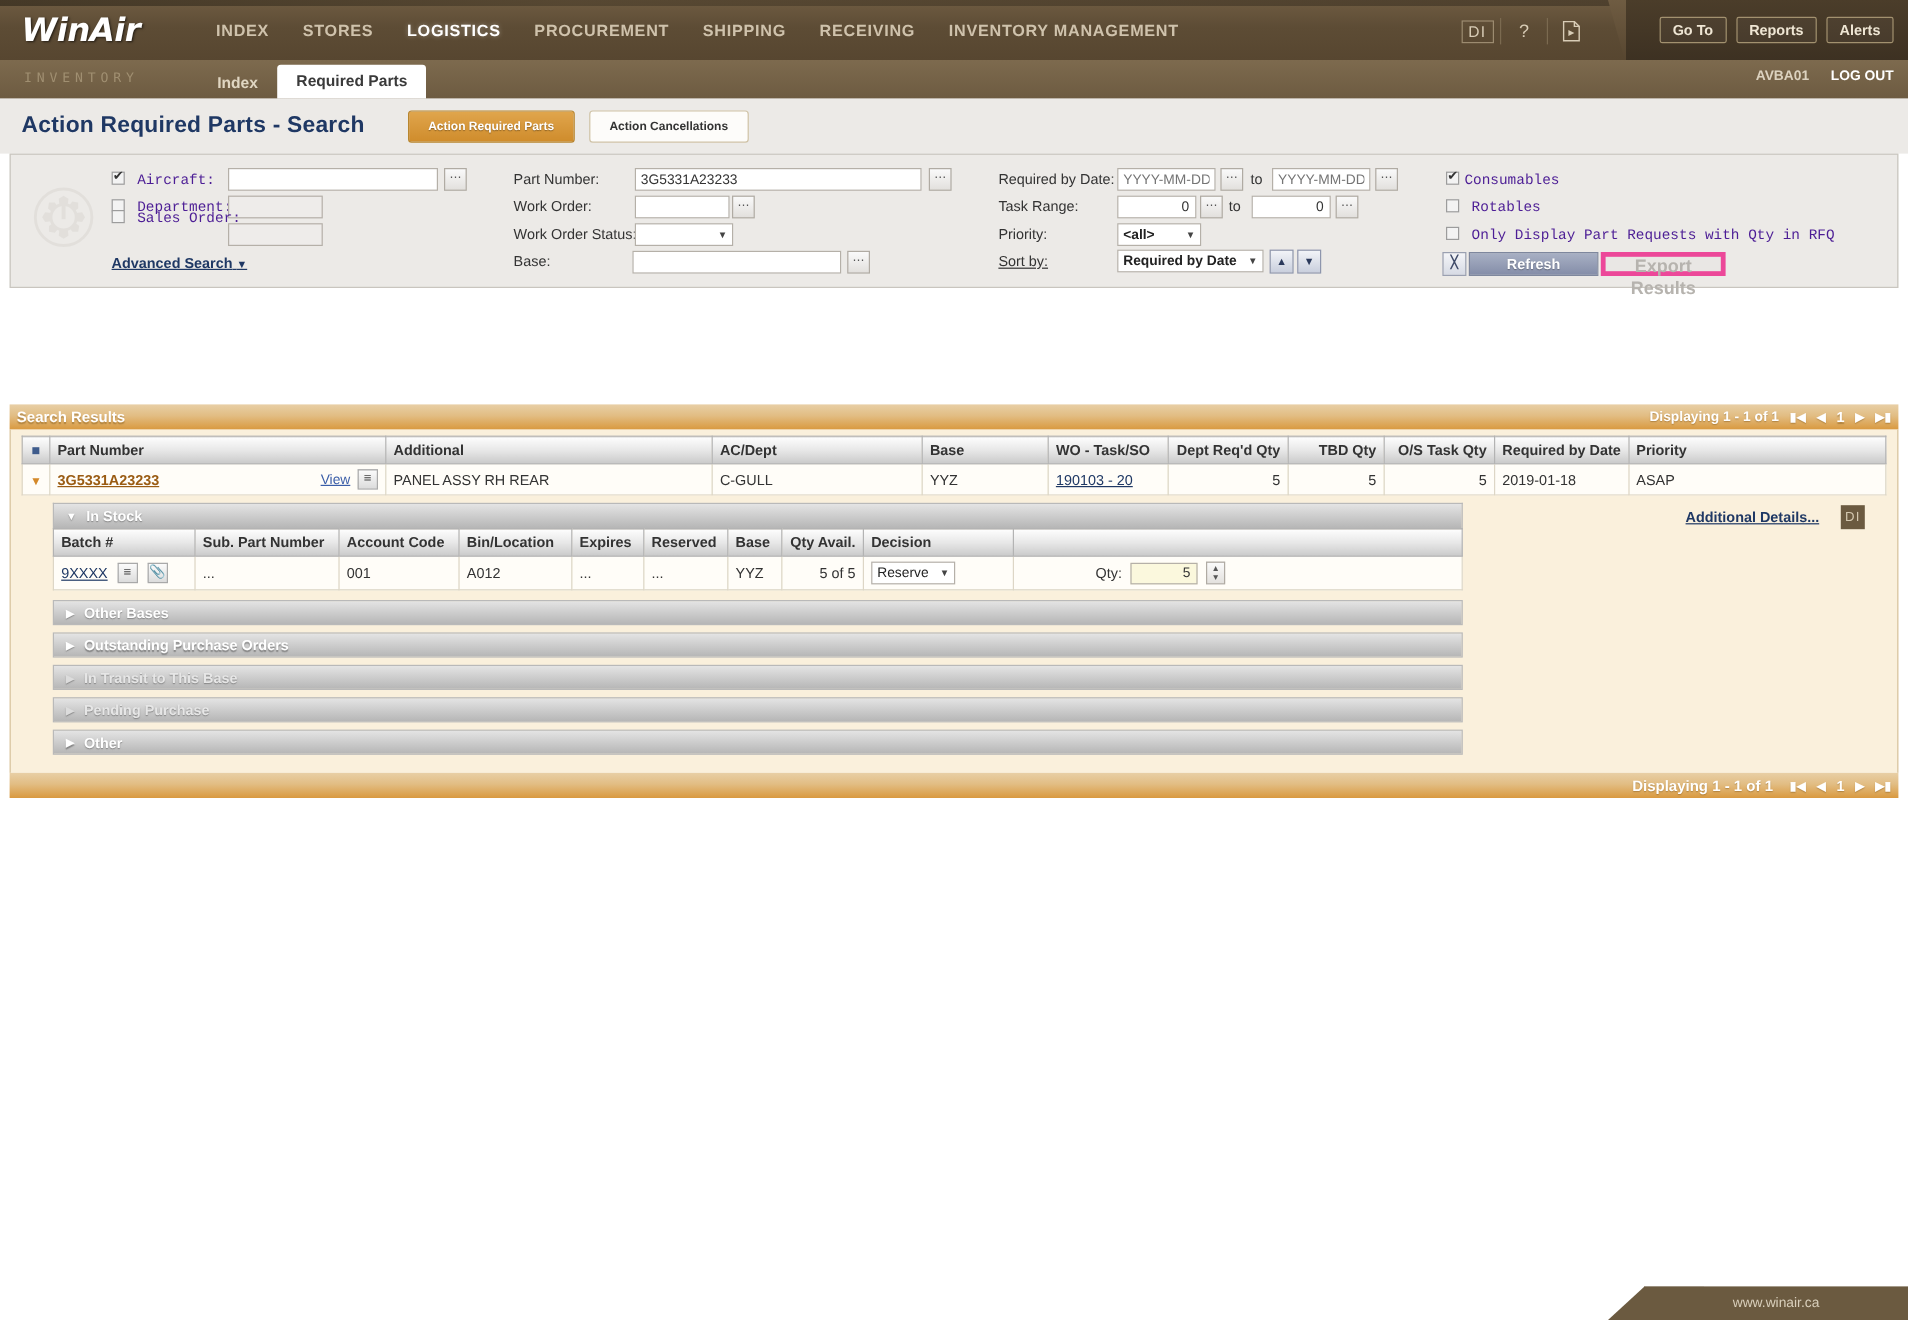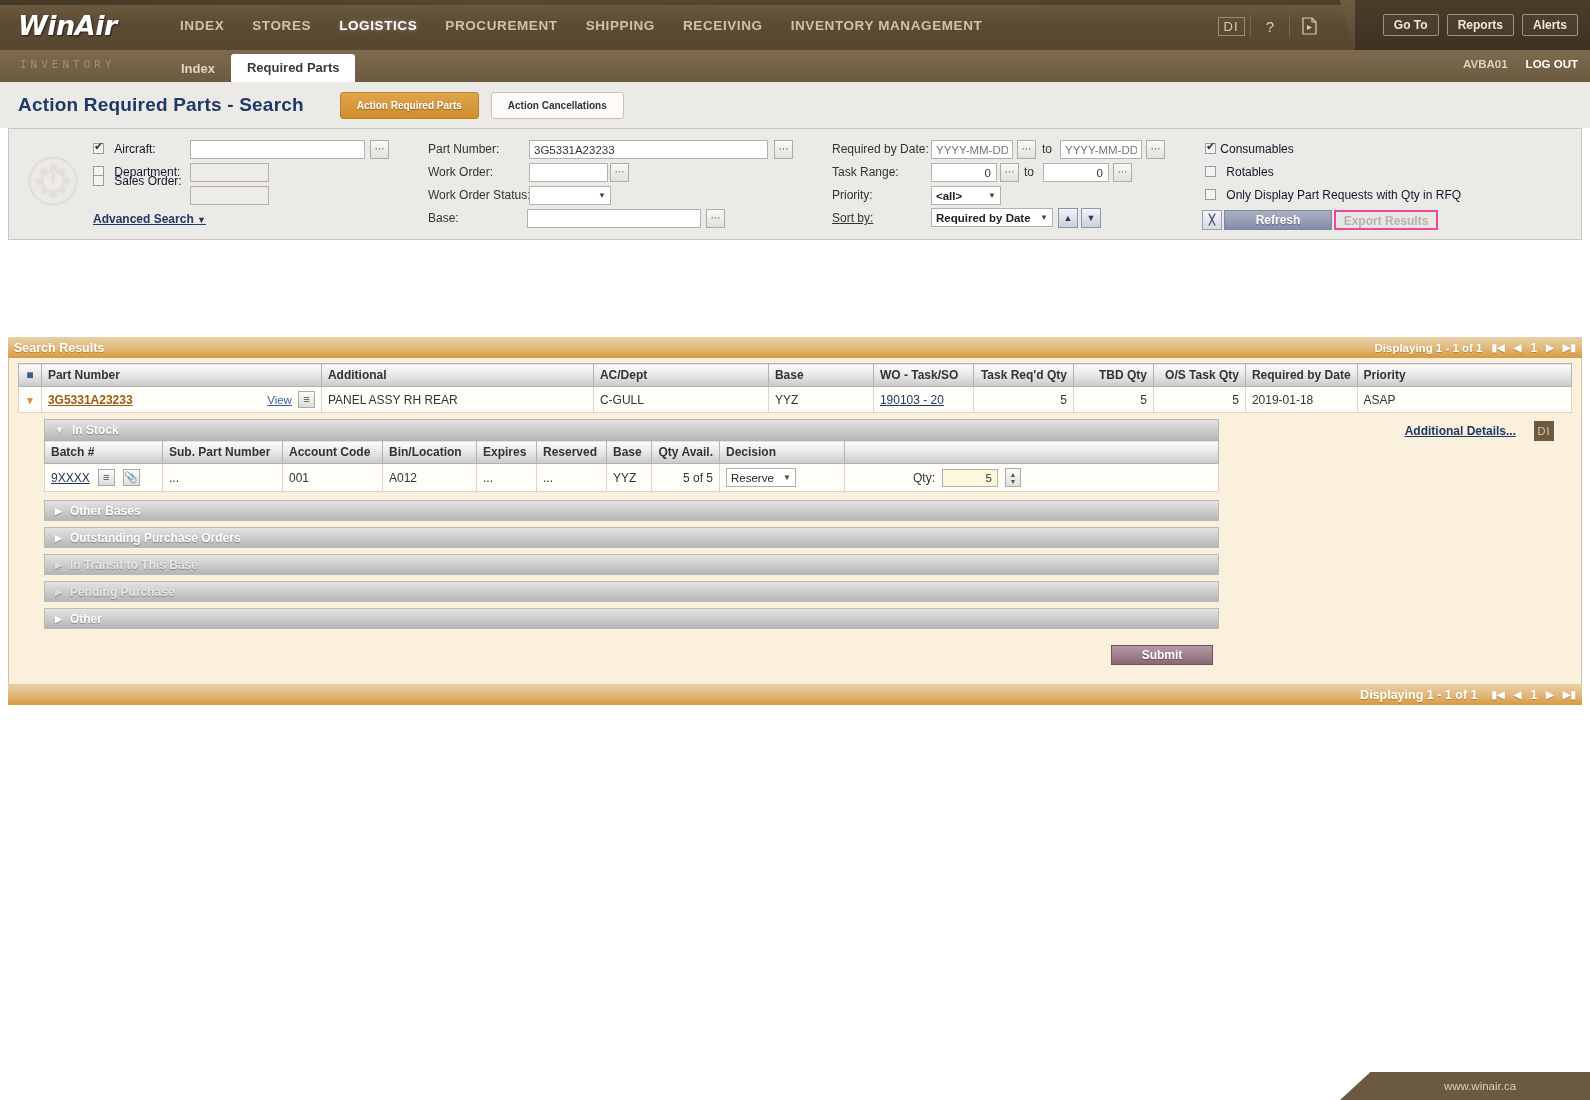--- a/index.html
+++ b/index.html
@@ -134,21 +134,21 @@
     background:#eceae7;
     border:1px solid #c9c5bf;
     height:112px;
     position:relative;
   }
   .gearicon{
     position:absolute; left:18px; top:26px;
     width:52px; height:52px; opacity:.45;
   }
   .fgroup { position:absolute; font-size:12px; color:#333; }
-  .flabel { color:#0f172a; }
+  .flabel { color:#4c1d95;font-family:Liberation Mono, monospace; }
   .inp {
     border:1px solid #b5b0a8; background:#fff; height:19px;
     font-size:11.5px; font-family:"Liberation Sans", sans-serif;
     padding:1px 4px; color:#333; vertical-align:middle;
   }
   .inp.ph { color:#9c9c9c; }
   .inp.num { text-align:right; padding-right:5px; }
   .inp.gray { background:#eeecea; }
   .ellbtn {
     display:inline-block; width:19px; height:19px;
@@ -187,21 +187,21 @@
   .btn-refresh {
     width:108px; height:20px; line-height:18px;
     border:1px solid #7e879d; font-size:12px; font-weight:bold;
     color:#ffffff; text-align:center;
     background:linear-gradient(to bottom,#a8b0c4,#848da8);
     text-shadow:0 1px 1px rgba(0,0,0,.3);
     display:inline-block; vertical-align:middle;
   }
   .btn-export {
     width:104px; height:20px; line-height:18px;
-    border:2px solid #ec4899; font-size:12px; font-weight:bold;
+    border:4px solid #ec4899; font-size:15px; font-weight:bold;
     color:#b6b3ae; text-align:center;
     background:#e9e7e4;
     display:inline-block; vertical-align:middle;
   }
   .btn-x {
     width:20px; height:20px; line-height:18px;
     border:1px solid #9aa0b1; font-size:10px; font-weight:bold;
     color:#3e4a68; text-align:center;
     background:linear-gradient(to bottom,#f4f5f8,#d6dae4);
     display:inline-block; vertical-align:middle;
@@ -490,21 +490,21 @@
 
     <table class="grid">
       <thead>
         <tr>
           <th style="width:16px; text-align:center; color:#3f5c8c;">■</th>
           <th style="width:280px;">Part Number</th>
           <th style="width:272px;">Additional</th>
           <th style="width:175px;">AC/Dept</th>
           <th style="width:105px;">Base</th>
           <th style="width:100px;">WO - Task/SO</th>
-          <th class="r" style="width:100px;">Task Req'd Qty</th>
+          <th class="r" style="width:100px;">Dept Req'd Qty</th>
           <th class="r" style="width:80px;">TBD Qty</th>
           <th class="r" style="width:92px;">O/S Task Qty</th>
           <th style="width:110px;">Required by Date</th>
           <th>Priority</th>
         </tr>
       </thead>
       <tbody>
         <tr>
           <td style="text-align:center;"><span class="tri">▼</span></td>
           <td>
@@ -610,23 +610,20 @@
         <div class="acc dim">
           <span class="arw">▶</span>
           <span>Pending Purchase</span>
         </div>
         <div class="acc">
           <span class="arw">▶</span>
           <span>Other</span>
         </div>
       </div>
 
-      <div class="subrow">
-        <span class="btn-submit">Submit</span>
-      </div>
     </div>
   </div>
 
   <div class="bar-orange" style="justify-content:flex-end; gap:14px;">
     <span>Displaying 1 - 1 of 1</span>
     <span class="pager">
       <span class="pg">▮◀</span>
       <span class="pg">◀</span>
       <span class="pgnum">1</span>
       <span class="pg">▶</span>

